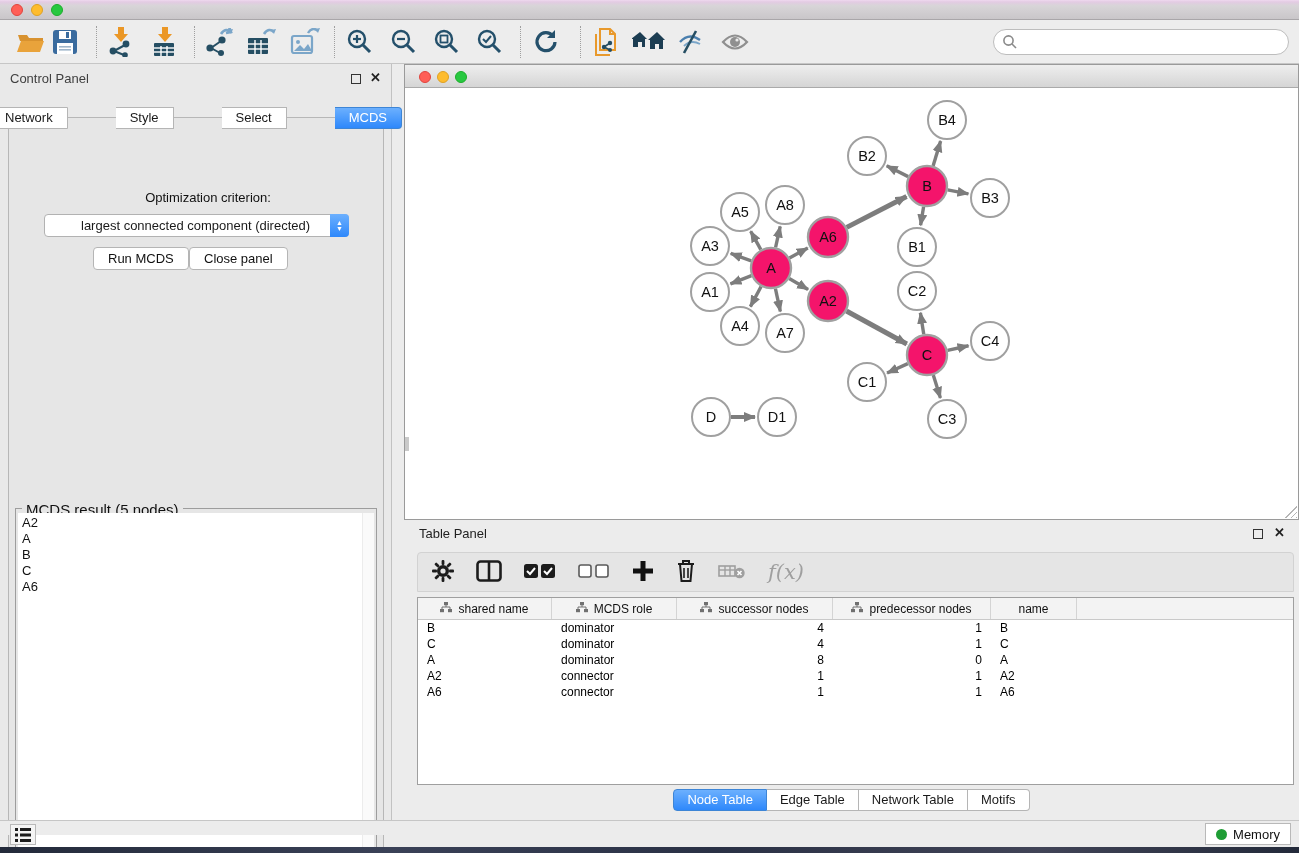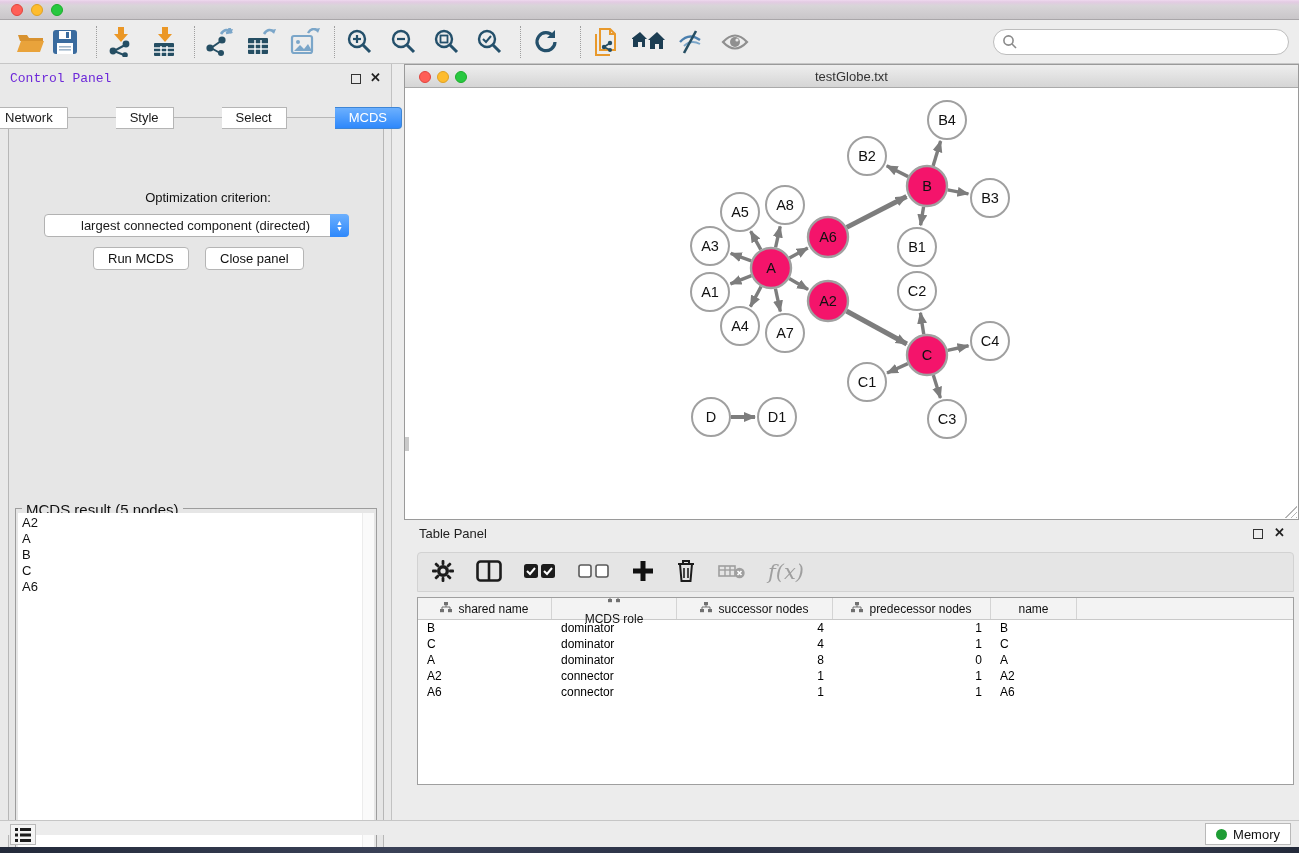--- a/index.html
+++ b/index.html
@@ -29,21 +29,21 @@
   #searchbox { position:absolute; right:10px; top:9px; width:296px; height:26px;
     background:#fff; border:1px solid #bdbdbd; border-radius:13px;
     display:flex; align-items:center; padding-left:8px; }
   #searchbox input { border:none; outline:none; flex:1; height:20px; font-size:13px;
     background:transparent; font-family:"Liberation Sans",sans-serif; }
 
   
   #control-panel { position:absolute; left:0; top:64px; width:392px; height:756px;
     background:#e9e9e9; border-right:1px solid #c2c2c2; }
   #cp-header { position:absolute; left:0; top:0; width:100%; height:28px; }
-  #cp-title { position:absolute; left:10px; top:7px; font-size:13px; color:#6d28d9;font-family:Liberation Mono, monospace; }
+  #cp-title { position:absolute; left:10px; top:7px; font-size:13px; color:#404040; }
   .win-float { width:10px; height:10px; border:1.6px solid #333; display:inline-block; }
   .win-close { font-size:13px; font-weight:bold; color:#222; }
   #cp-body { position:absolute; left:8px; top:53px; width:376px; height:757px;
     background:#e6e6e6; border:1px solid #b7b7b7; height:756px; }
   #cp-body { height:756px; }
   #cp-tabs { position:absolute; left:0; top:-11px; width:100%; display:flex;
     justify-content:center; z-index:5;gap:48px; }
   .cp-tab { height:22px; line-height:20px; padding:0 14px; background:#fff;
     border:1px solid #b5b5b5; border-left:none; font-size:13px; cursor:default; }
   .cp-tab:first-child { border-left:1px solid #b5b5b5; border-radius:4px 0 0 4px; }
@@ -319,41 +319,40 @@
       </div>
     <div id="opt-label">Optimization criterion:</div>
     <div id="criterion">
       <span class="val">largest connected component (directed)</span>
       <span class="stepper">
           <span>▲</span>
           <span>▼</span>
         </span>
     </div>
     <button class="pushbtn" style="left:84px">Run MCDS</button>
-    <button class="pushbtn" style="left:196px">Close panel</button>
+    <button class="pushbtn" style="left:180px">Close panel</button>
     <div id="mcds-fieldset">
       <span id="mcds-legend">MCDS result (5 nodes)</span>
       <div id="mcds-list">
           <div class="mcds-item">A2</div>
           <div class="mcds-item">A</div>
           <div class="mcds-item">B</div>
           <div class="mcds-item">C</div>
           <div class="mcds-item">A6</div>
         </div>
       <div id="mcds-scroll"></div>
     </div>
   </div>
 </div>
 
 <div id="net-window">
   <div id="net-titlebar">
     <span class="light red" style="left:14px; top:6px"></span>
     <span class="light yellow" style="left:32px; top:6px"></span>
     <span class="light green" style="left:50px; top:6px"></span>
-    <div id="net-title">testGlobe.txt</div>
   </div>
   <div id="net-canvas">
     <svg id="graph-svg" width="893" height="429">
         <defs>
           <marker id="arrow" markerUnits="userSpaceOnUse" markerWidth="14" markerHeight="12" refX="11" refY="5" orient="auto">
             <path d="M0 0 L12 5 L0 10 z" fill="#7d7d7d"></path>
           </marker>
         </defs>
         <line x1="355.8293664566471" y1="160.62724263136246" x2="345.65494942636974" y2="142.2476505766679" stroke="#7d7d7d" stroke-width="3.4" marker-end="url(#arrow)"></line>
         <line x1="370.5555396141918" y1="158.500071736137" x2="375.22752992798956" y2="137.47611532404696" stroke="#7d7d7d" stroke-width="3.4" marker-end="url(#arrow)"></line>
@@ -541,21 +540,21 @@
           <span><svg width="12" height="11" viewBox="0 0 12 11">
               <g fill="#707070">
                 <rect x="4" y="0" width="4" height="3.2"></rect>
                 <rect x="0" y="7" width="4" height="3.2"></rect>
                 <rect x="8" y="7" width="4" height="3.2"></rect>
               </g>
               <path d="M6 3v2 M2 7V5h8v2" stroke="#707070" fill="none"></path>
             </svg></span>
           <span>shared name</span>
         </div>
-        <div class="nt-hcell" style="width: 125px; flex-direction: column;">
+        <div class="nt-hcell" style="width: 125px;">
           <span><svg width="12" height="11" viewBox="0 0 12 11">
               <g fill="#707070">
                 <rect x="4" y="0" width="4" height="3.2"></rect>
                 <rect x="0" y="7" width="4" height="3.2"></rect>
                 <rect x="8" y="7" width="4" height="3.2"></rect>
               </g>
               <path d="M6 3v2 M2 7V5h8v2" stroke="#707070" fill="none"></path>
             </svg></span>
           <span>MCDS role</span>
         </div>
@@ -618,20 +617,26 @@
         <div class="nt-row">
           <div class="nt-cell al" style="width: 134px;">A6</div>
           <div class="nt-cell al" style="width: 125px;">connector</div>
           <div class="nt-cell ar" style="width: 156px;">1</div>
           <div class="nt-cell ar" style="width: 158px;">1</div>
           <div class="nt-cell al" style="width: 86px;">A6</div>
         </div>
       </div>
   </div>
 
+  <div id="tp-tabs">
+      <div class="tp-tab active">Node Table</div>
+      <div class="tp-tab">Edge Table</div>
+      <div class="tp-tab">Network Table</div>
+      <div class="tp-tab">Motifs</div>
+    </div>
 </div>
 
 <div id="statusbar">
   <div id="list-btn">
     <svg width="16" height="14" viewBox="0 0 16 14">
         <g fill="#1c1c1c">
           <rect x="0" y="0" width="3" height="3"></rect>
           <rect x="5" y="0" width="11" height="3"></rect>
           <rect x="0" y="5.5" width="3" height="3"></rect>
           <rect x="5" y="5.5" width="11" height="3"></rect>

